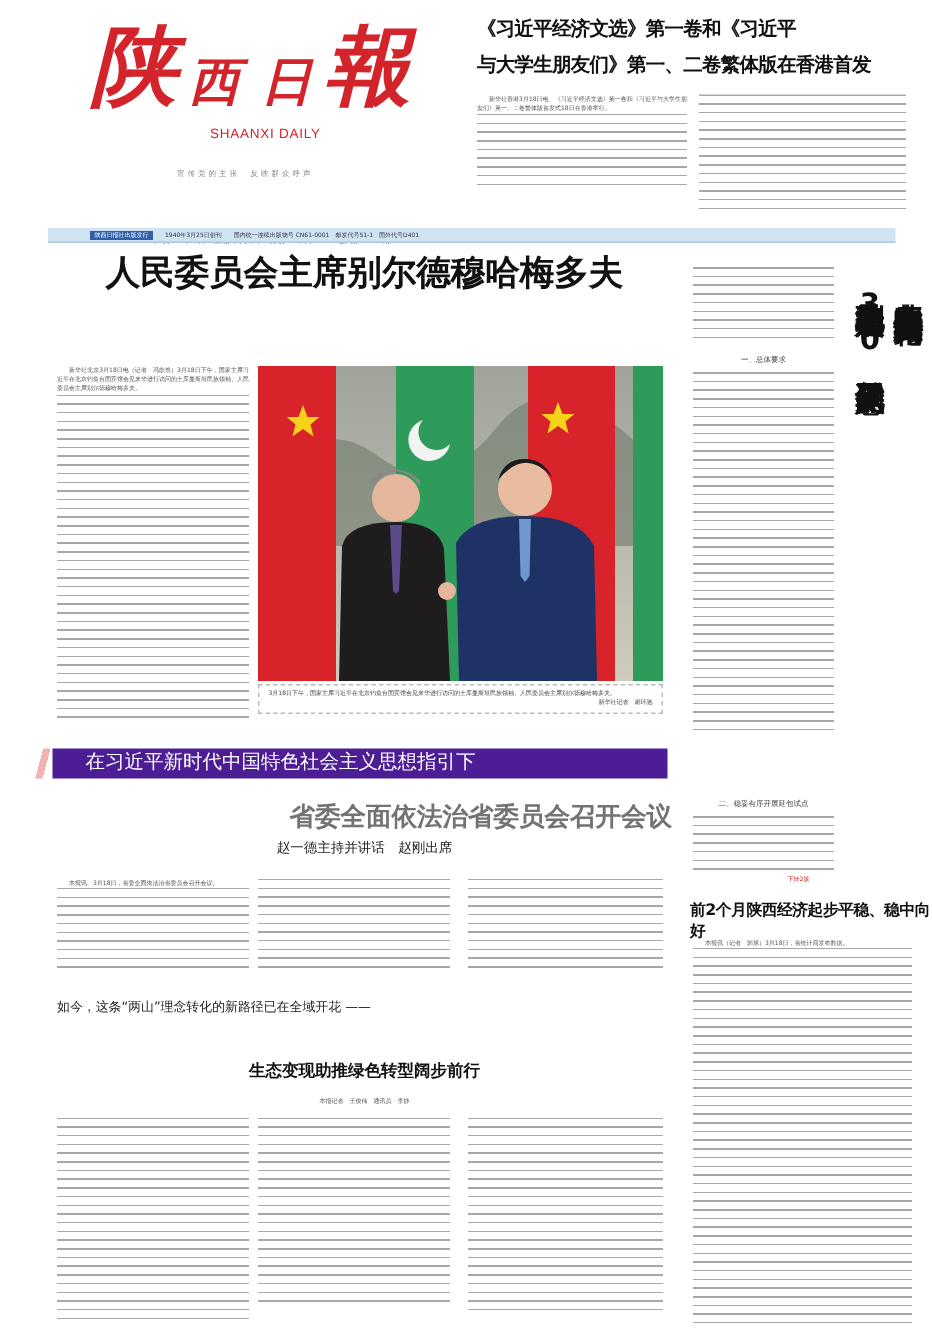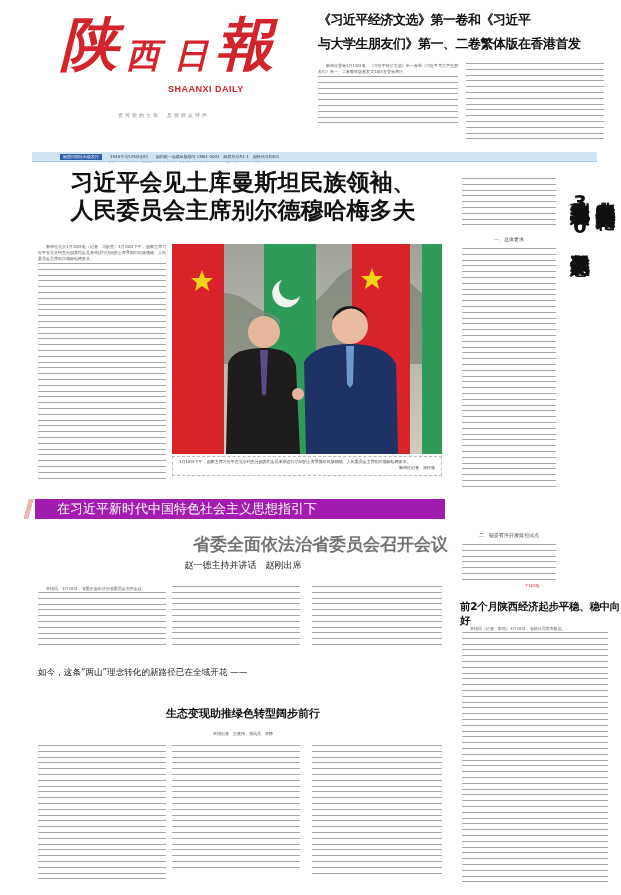--- a/index.html
+++ b/index.html
@@ -2,35 +2,35 @@
 <html><head>
 <meta charset="utf-8">
 <style>
   * { margin:0; padding:0; box-sizing:border-box; }
   html, body { width:621px; height:895px; background:#fff; overflow:hidden; }
   body { position:relative; font-family:"DejaVu Sans", sans-serif; color:#222; }
   .abs { position:absolute; }
   .masthead-logo { left:60px; top:4px; width:220px; height:92px; color:#d3242b; font-family:"DejaVu Serif", serif; font-weight:bold; }
   .logo-big { font-size:58px; font-style:italic; letter-spacing:2px; line-height:80px; display:flex; align-items:flex-end; }
   .logo-big .sm { font-size:34px; line-height:58px; margin:0 6px; }
-  .logo-en { position:absolute; left:80px; top:80px; font-family:"Liberation Sans", sans-serif; font-size:9px; color:#d3242b; letter-spacing:0.5px; font-weight:bold; font-style:normal;margin-left:28px; }
+  .logo-en { position:absolute; left:80px; top:80px; font-family:"Liberation Sans", sans-serif; font-size:9px; color:#d3242b; letter-spacing:0.5px; font-weight:normal; font-style:normal; }
   .slogan { left:118px; top:112px; font-size:5px; color:#888; letter-spacing:2px; }
   .dateline { left:88px; top:130px; font-size:5px; color:#666; display:flex; align-items:baseline; gap:3px; }
   .dateline .big { font-size:12px; color:#d3242b; font-family:Liberation Serif, serif;margin-top:21px; }
   .metabar { left:32px; top:152px; width:424px; height:10px; background:#cfe3f3; border-bottom:1px solid #a9c7e2; font-size:4px; color:#334; display:flex; align-items:center; gap:8px; padding-left:28px; }
   .metabar .tag { background:#2f5fa8; color:#fff; padding:0 3px; height:6px; line-height:6px; }
   .metabar-r { left:456px; top:152px; width:141px; height:10px; background:#cfe3f3; border-bottom:1px solid #a9c7e2; }
   .top-hl { left:318px; top:8px; width:290px; font-family:"DejaVu Sans", sans-serif; font-weight:bold; font-size:13px; line-height:24px; color:#111; letter-spacing:-0.5px; }
   .body-text { font-size:4px; line-height:6px; color:#555; text-align:justify; }
   .body-text p { text-indent:8px; }
   .lines { background:repeating-linear-gradient(to bottom,#8a8a8a 0 1px, transparent 1px 5.8px); opacity:0.75; }
   .main-hl { left:38px; top:168px; width:410px; text-align:center; font-weight:bold; font-size:23px; line-height:28px; color:#111; }
   .photo { left:172px; top:244px; width:270px; height:210px; overflow:hidden; background:#b9b8aa; }
   .caption { left:172px; top:456px; width:270px; height:20px; border:1px dashed #bbb; font-size:4px; line-height:6px; padding:2px 6px; color:#444; }
-  .banner { left:35px; top:499px; width:410px; height:20px; background:#a21caf; color:#fff; font-size:13px; line-height:20px; padding-left:22px; }
+  .banner { left:35px; top:499px; width:410px; height:20px; background:#4c1d95; color:#fff; font-size:13px; line-height:20px; padding-left:22px; }
   .banner::before { content:""; position:absolute; left:-12px; top:0; width:14px; height:20px; background:linear-gradient(105deg,transparent 30%,#f1b2b2 30%,#f1b2b2 55%,transparent 55%); }
   .sub-hl { left:38px; top:533px; width:410px; text-align:right; font-weight:bold; font-size:17px; color:#737373; }
   .byline-hl { left:38px; top:559px; width:410px; text-align:center; font-size:9px; color:#222; }
   .deck { left:38px; top:666px; width:420px; font-size:8.6px; line-height:13px; color:#222; }
   .eco-hl { left:38px; top:706px; width:410px; text-align:center; font-weight:bold; font-size:11px; color:#111; }
   .authors { left:38px; top:731px; width:410px; text-align:center; font-size:4px; color:#555; }
   .vert-hl { left:560px; top:186px; width:56px; height:400px; display:flex; flex-direction:row-reverse; gap:4px; font-weight:bold; font-size:19.5px; line-height:21.5px; color:#111; }
   .vert-hl .col { writing-mode:vertical-rl; text-orientation:upright; letter-spacing:0.5px; }
   .econ-hl { left:460px; top:600px; width:160px; font-weight:bold; font-size:10.5px; color:#111; letter-spacing:-0.3px; }
   .sect-title { font-size:5px; color:#444; text-align:center; }
@@ -71,21 +71,20 @@
   <div>《习近平经济文选》第一卷和《习近平</div>
   <div>与大学生朋友们》第一、二卷繁体版在香港首发</div>
 </div>
 <div class="abs body-text" style="left:318px;top:63px;width:140px;">
   <p>新华社香港3月18日电　《习近平经济文选》第一卷和《习近平与大学生朋友们》第一、二卷繁体版首发式18日在香港举行。</p>
   <div class="lines" style="height:50px;margin-top:1px;"></div>
 </div>
 <div class="abs lines" style="left:466px;top:63px;width:138px;height:80px;"></div>
 
 <div class="abs main-hl">
-  <div>习近平会见土库曼斯坦民族领袖、</div>
   <div>人民委员会主席别尔德穆哈梅多夫</div>
 </div>
 <div class="abs body-text" style="left:38px;top:244px;width:128px;">
   <p>新华社北京3月18日电（记者　冯歆然）3月18日下午，国家主席习近平在北京钓鱼台国宾馆会见来华进行访问的土库曼斯坦民族领袖、人民委员会主席别尔德穆哈梅多夫。</p>
   <div class="lines" style="height:218px;margin-top:1px;"></div>
 </div>
 
 <div class="abs photo">
   <svg width="270" height="210" viewBox="0 0 270 210">
     <defs>

